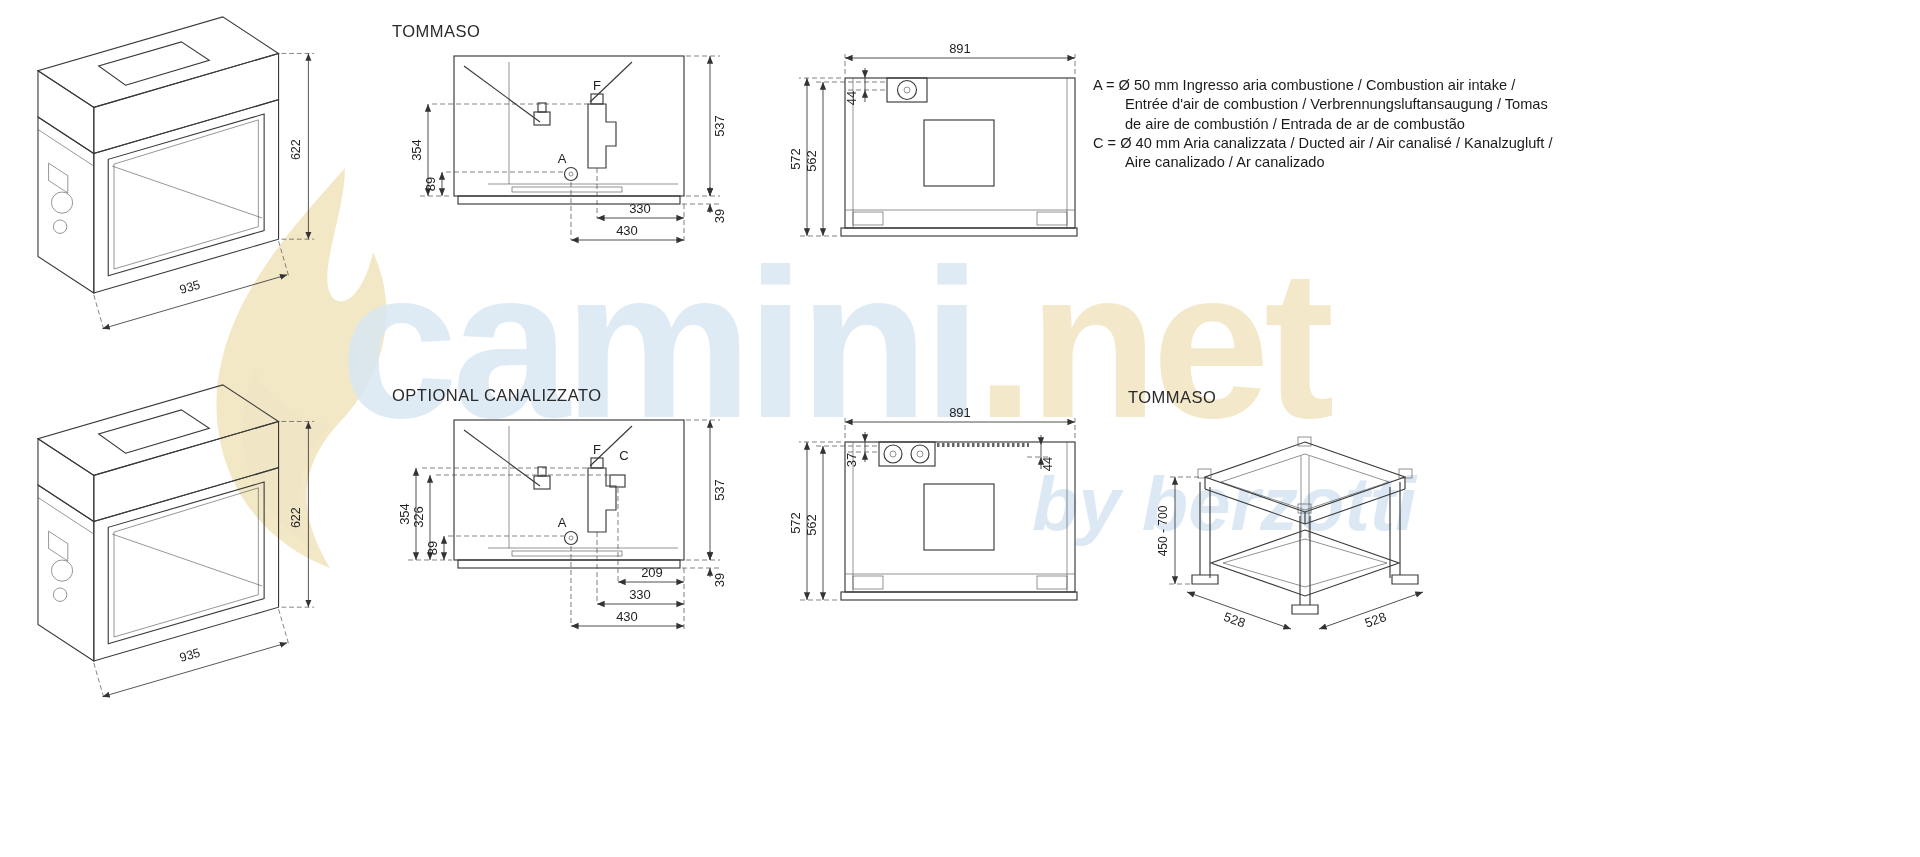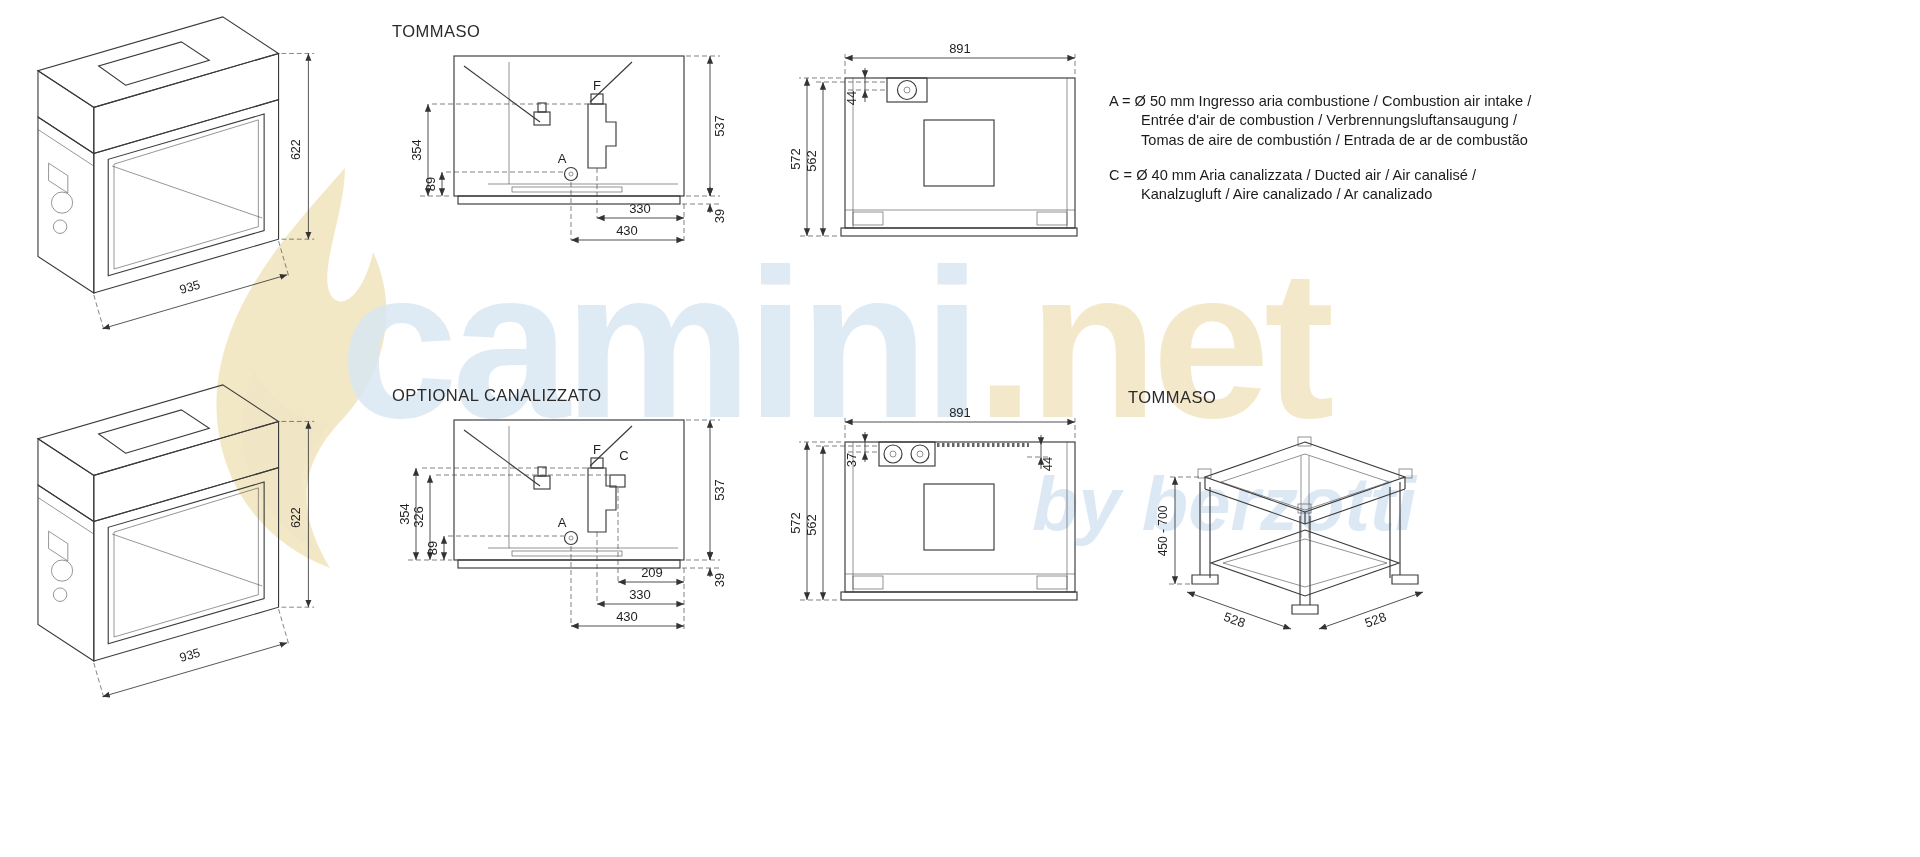--- a/index.html
+++ b/index.html
@@ -24,21 +24,21 @@
     z-index:3;
   }
   .title.left { text-align:left; }
 
   .legend {
     position:absolute;
     left:1093px; top:76px; width:462px;
     font-size:14.6px; line-height:1.32; color:#1b1b1b;
     z-index:3;
   }
-  .legend p { padding-left:32px; text-indent:-32px; margin:16px; }
+  .legend p { padding-left:32px; text-indent:-32px; margin:0; }
 
   svg .ln   { stroke:#3a3a3a; stroke-width:1.15; fill:none; stroke-linejoin:miter; }
   svg .thin { stroke:#4a4a4a; stroke-width:0.6;  fill:none; }
   svg .dim  { stroke:#3c3c3c; stroke-width:0.9;  fill:none; }
   svg .dash { stroke:#4a4a4a; stroke-width:0.7;  fill:none; stroke-dasharray:5 3; }
   svg .hatch{ stroke:#666666; stroke-width:4;    fill:none; stroke-dasharray:2.5 2.5; }
   svg text  { font-family:"Liberation Sans", sans-serif; }
   .dim-text { font-size:13px; fill:#1f1f1f; }
   .dim-text-sm { font-size:12px; fill:#1f1f1f; }
 

